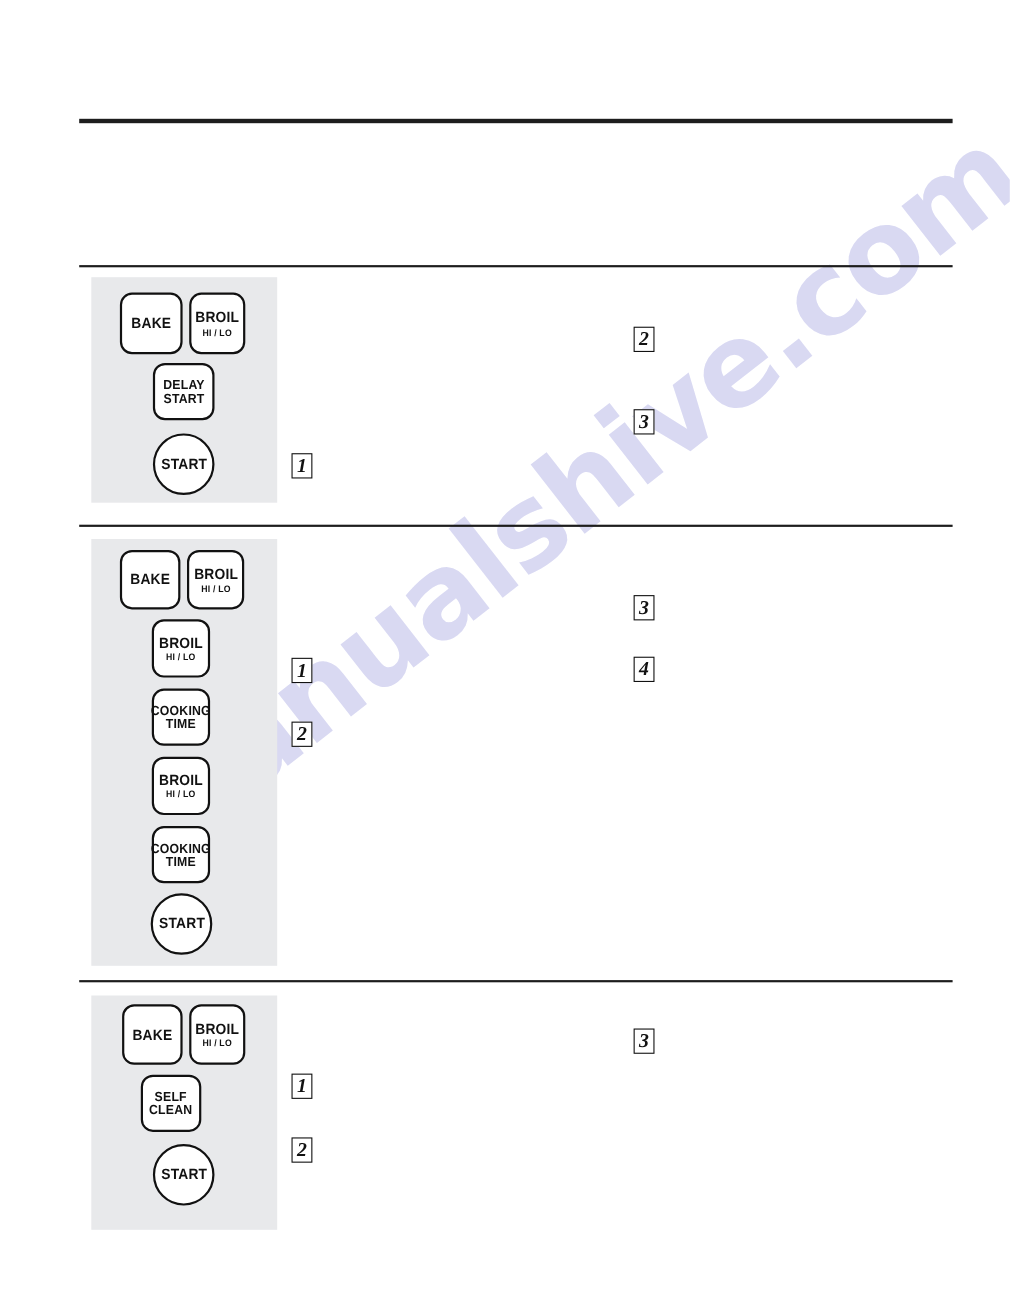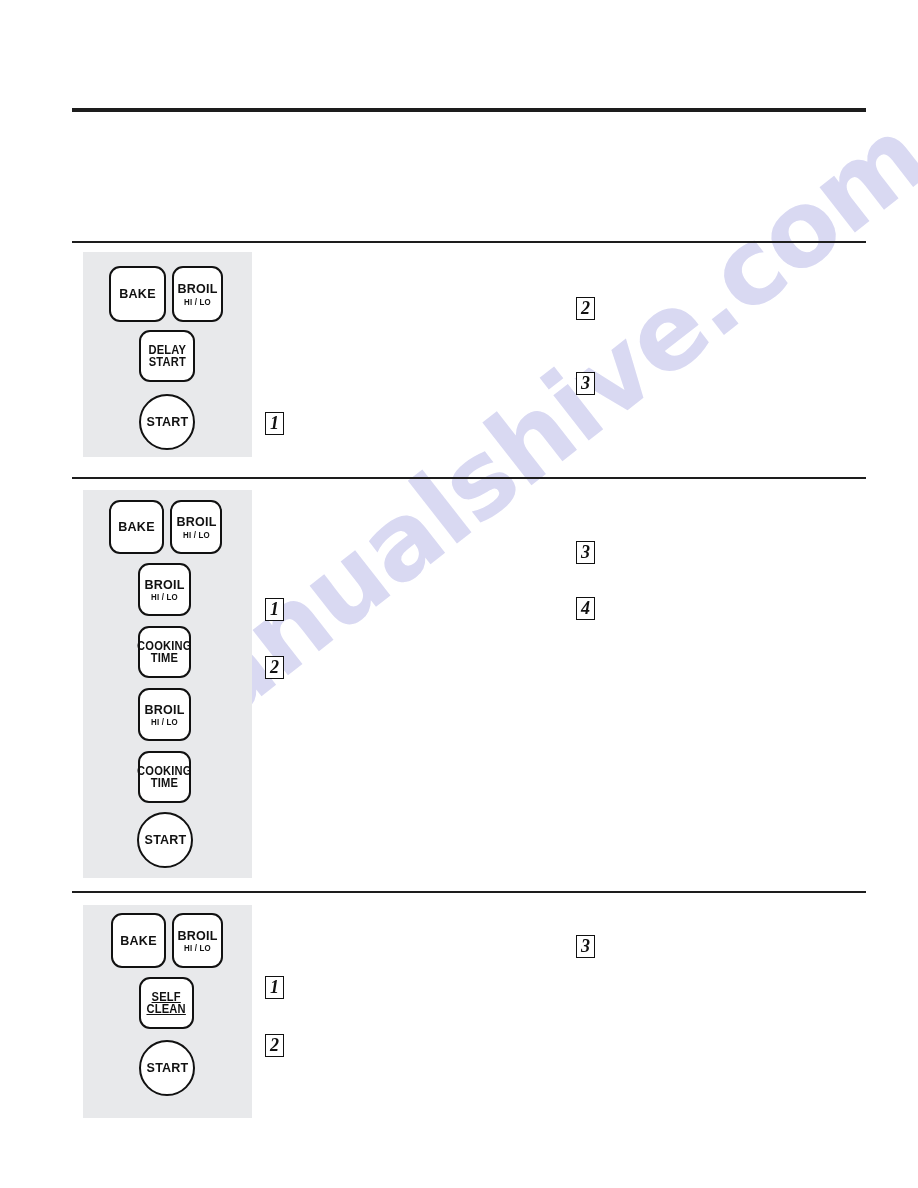--- a/index.html
+++ b/index.html
@@ -193,21 +193,21 @@
       </div>
       <div class="section">
         <div class="panel" style="left: 83px; top: 905px; width: 169px; height: 213px;"></div>
         <div class="btn rect" style="left: 111px; top: 913px; width: 55px; height: 55px;">
           <div class="main">BAKE</div>
         </div>
         <div class="btn rect" style="left: 172px; top: 913px; width: 51px; height: 55px;">
           <div class="main">BROIL</div>
           <div class="sub">HI / LO</div>
         </div>
-        <div class="btn rect" style="left: 139px; top: 977px; width: 55px; height: 52px; text-decoration: underline;">
+        <div class="btn rect" style="left: 128px; top: 977px; width: 55px; height: 52px;">
           <div class="main two-line">
             <span class="line">SELF</span>
             <span class="line">CLEAN</span>
           </div>
         </div>
         <div class="btn circle" style="left: 139px; top: 1040px; width: 56px; height: 56px;">
           <div class="main">START</div>
         </div>
         <div class="step" style="left: 265px; top: 976px;">1</div>
         <div class="step" style="left: 265px; top: 1034px;">2</div>

